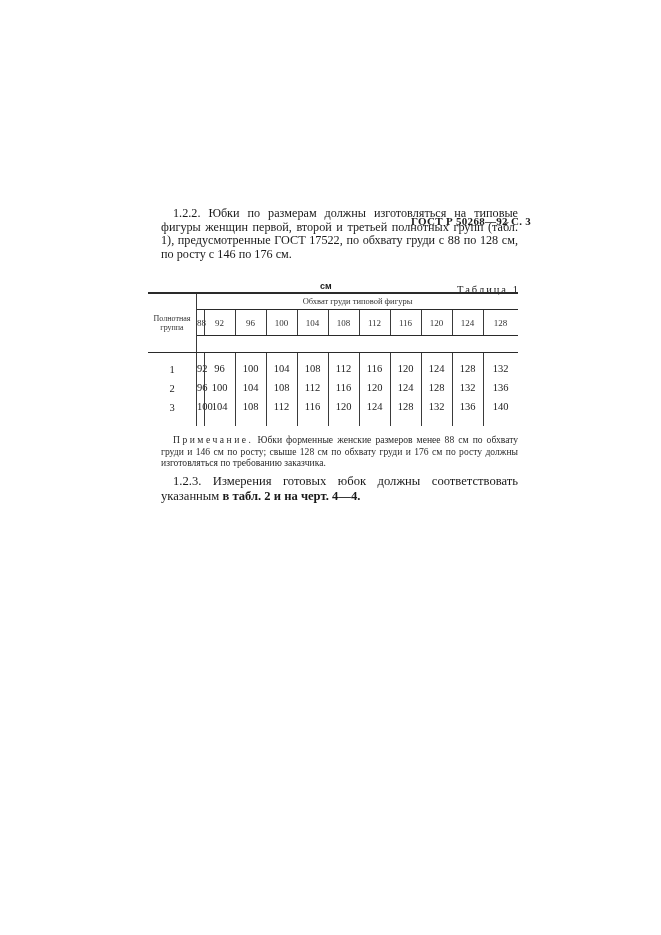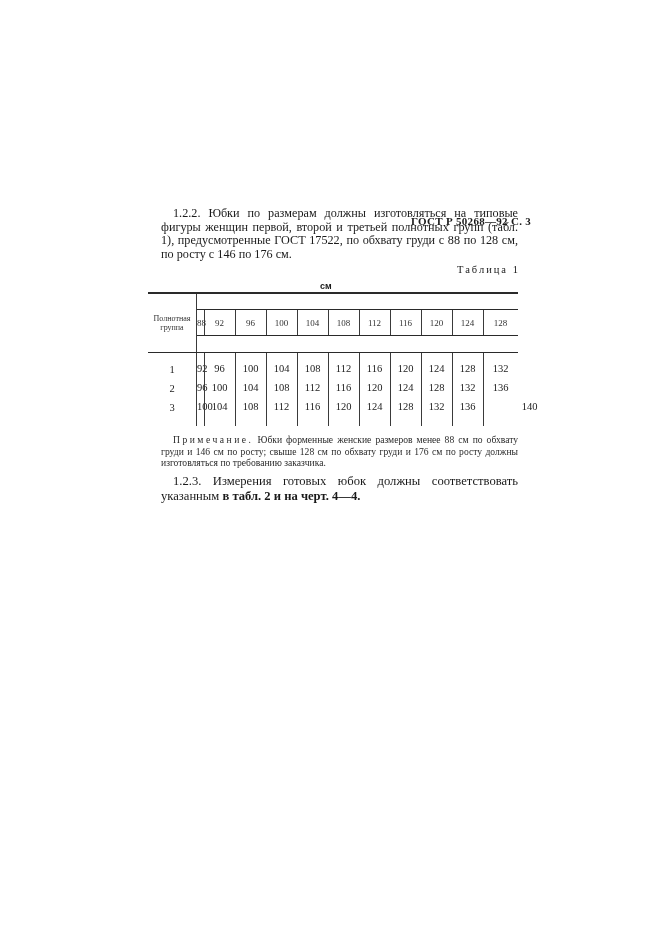--- a/index.html
+++ b/index.html
@@ -3,21 +3,21 @@
 <meta charset="utf-8">
 <style>
   html, body { margin: 0; padding: 0; background: #ffffff; }
   body { width: 661px; height: 935px; position: relative; overflow: hidden;
          font-family: "Liberation Serif", "DejaVu Serif", serif; color: #1a1a1a; }
   .abs { position: absolute; }
   .header { left: 411px; top: 181px; font-size: 11px; font-weight: bold; letter-spacing: 0.3px; margin-top: 34px; }
   .para { left: 161px; width: 357px; font-size: 12.2px; line-height: 13.5px; text-align: justify; }
   .para .ind { display: inline-block; width: 12px; }
   .p1 { top: 207px; }
-  .tabcap { left: 457px; top: 264px; font-size: 10.5px; letter-spacing: 2px; text-align: center; }
+  .tabcap { left: 457px; top: 284px; font-size: 10.5px; letter-spacing: 2px; text-align: center; }
   .unit { left: 320px; top: 281px; font-size: 9px; font-weight: bold; font-family: "Liberation Sans", sans-serif; }
   .note { left: 161px; top: 434px; width: 357px; font-size: 9.6px; line-height: 11.5px; text-align: justify; color: #2a2a2a; }
   .note .sp { letter-spacing: 2.5px; }
   .p2 { top: 474px; font-size: 12.6px; line-height: 14.5px; }
   .p2 .bold { font-weight: bold; }
 
   
   .tbl { left: 148px; top: 292px; width: 370px; height: 134px; }
   .rule { position: absolute; background: #2a2a2a; }
   .vline { position: absolute; width: 1px; background: #3a3a3a; }
@@ -33,20 +33,21 @@
 <div class="abs header">ГОСТ Р 50268—92 С. 3</div>
 
 <div class="abs para p1"><span class="ind"></span><span>1.2.2. Юбки по размерам должны изготовляться на типовые фигуры женщин первой, второй и третьей полнотных групп (табл. 1), предусмотренные ГОСТ 17522, по обхвату груди с 88 по 128 см, по росту с 146 по 176 см.</span></div>
 
 <div class="abs tabcap">Таблица 1</div>
 <div class="abs unit">см</div>
 
 <div class="abs tbl" id="tbl">
   <div class="rule" style="left:0;top:0;width:370px;height:2px;"></div>
   <div class="vline" style="left:48px;top:2px;height:132px;"></div>
+  <div class="span-h" style="top:4px;">Обхват груди типовой фигуры</div>
   <div class="rule" style="left:49px;top:17px;width:321px;height:1px;"></div>
   <div class="stub">Полнотная группа</div>
   <div class="rule" style="left:49px;top:43px;width:321px;height:1px;"></div>
   <div class="rule" style="left:0;top:60px;width:370px;height:1px;"></div>
   <div class="grp" style="top:72px;">1</div>
   <div class="grp" style="top:91px;">2</div>
   <div class="grp" style="top:110px;">3</div>
 <div class="cell" style="left: 49px; width: 7px; top: 26px;">88</div>
     <div class="dcell" style="left: 49px; width: 7px; top: 71px;">92</div>
     <div class="dcell" style="left: 49px; width: 7px; top: 90px;">96</div>
@@ -103,18 +104,18 @@
     <div class="vline" style="left: 304px; top: 61px; height: 73px;"></div>
     <div class="cell" style="left: 304px; width: 31px; top: 26px;">124</div>
     <div class="dcell" style="left: 304px; width: 31px; top: 71px;">128</div>
     <div class="dcell" style="left: 304px; width: 31px; top: 90px;">132</div>
     <div class="dcell" style="left: 304px; width: 31px; top: 109px;">136</div>
     <div class="vline" style="left: 335px; top: 18px; height: 25px;"></div>
     <div class="vline" style="left: 335px; top: 61px; height: 73px;"></div>
     <div class="cell" style="left: 335px; width: 35px; top: 26px;">128</div>
     <div class="dcell" style="left: 335px; width: 35px; top: 71px;">132</div>
     <div class="dcell" style="left: 335px; width: 35px; top: 90px;">136</div>
-    <div class="dcell" style="left: 335px; width: 35px; top: 109px; padding-left: 29px;">140</div>
+    <div class="dcell" style="left: 335px; width: 35px; top: 109px;">140</div>
   </div>
 
 <div class="abs note"><span style="display:inline-block;width:12px;"></span><span class="sp">Примечание.</span> <span>Юбки форменные женские размеров менее 88 см по обхвату груди и 146 см по росту; свыше 128 см по обхвату груди и 176 см по росту должны изготовляться по требованию заказчика.</span></div>
 
 <div class="abs para p2"><span class="ind"></span><span>1.2.3. Измерения готовых юбок должны соответствовать указанным </span><span class="bold">в табл. 2 и на черт. 4—4.</span></div>
 
 </body></html>

